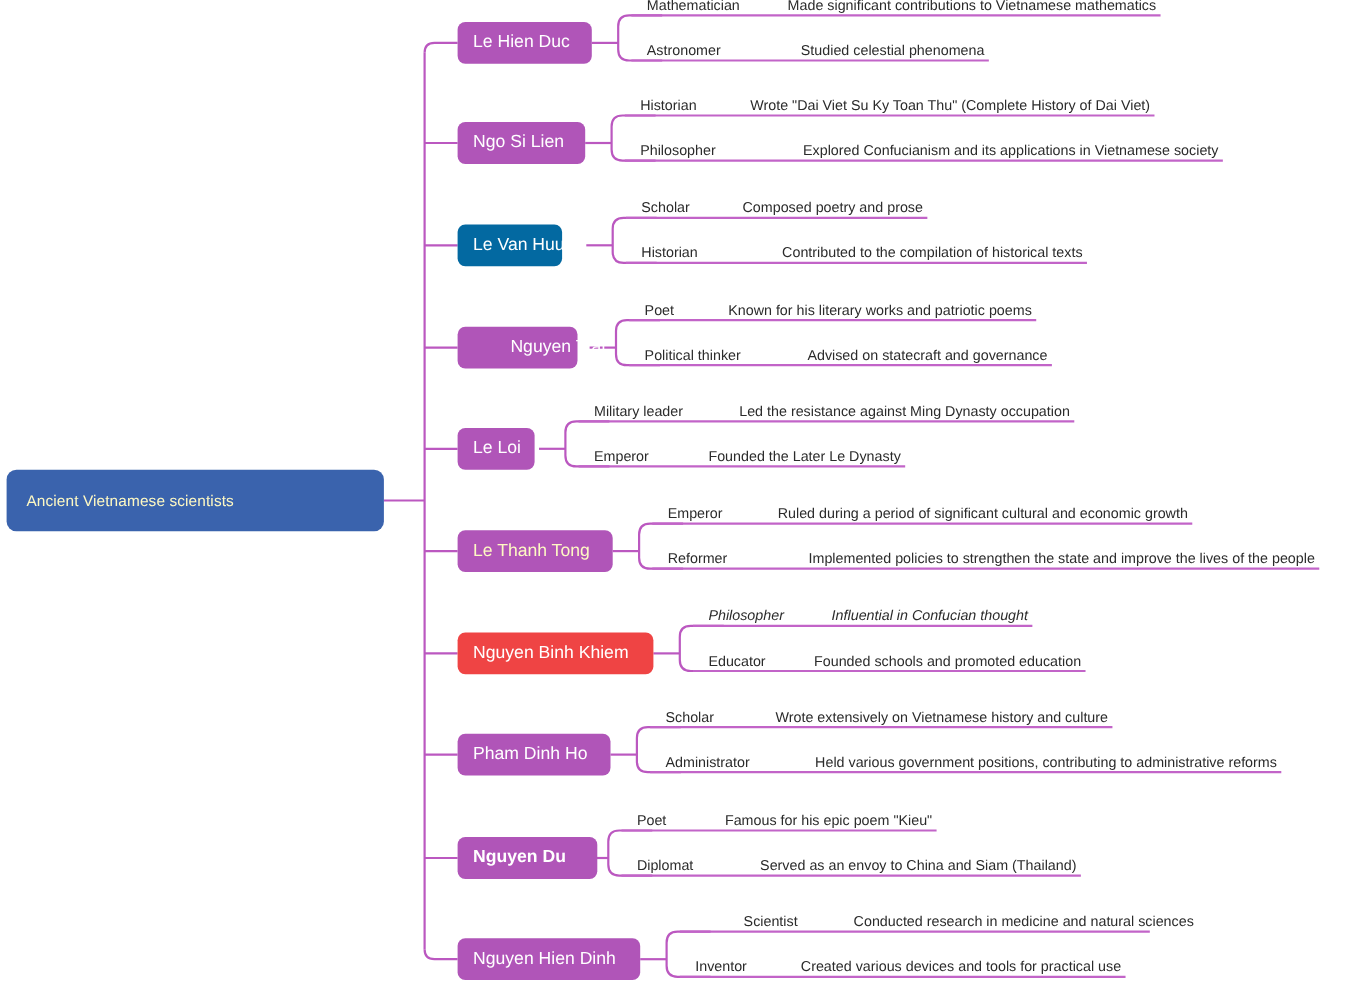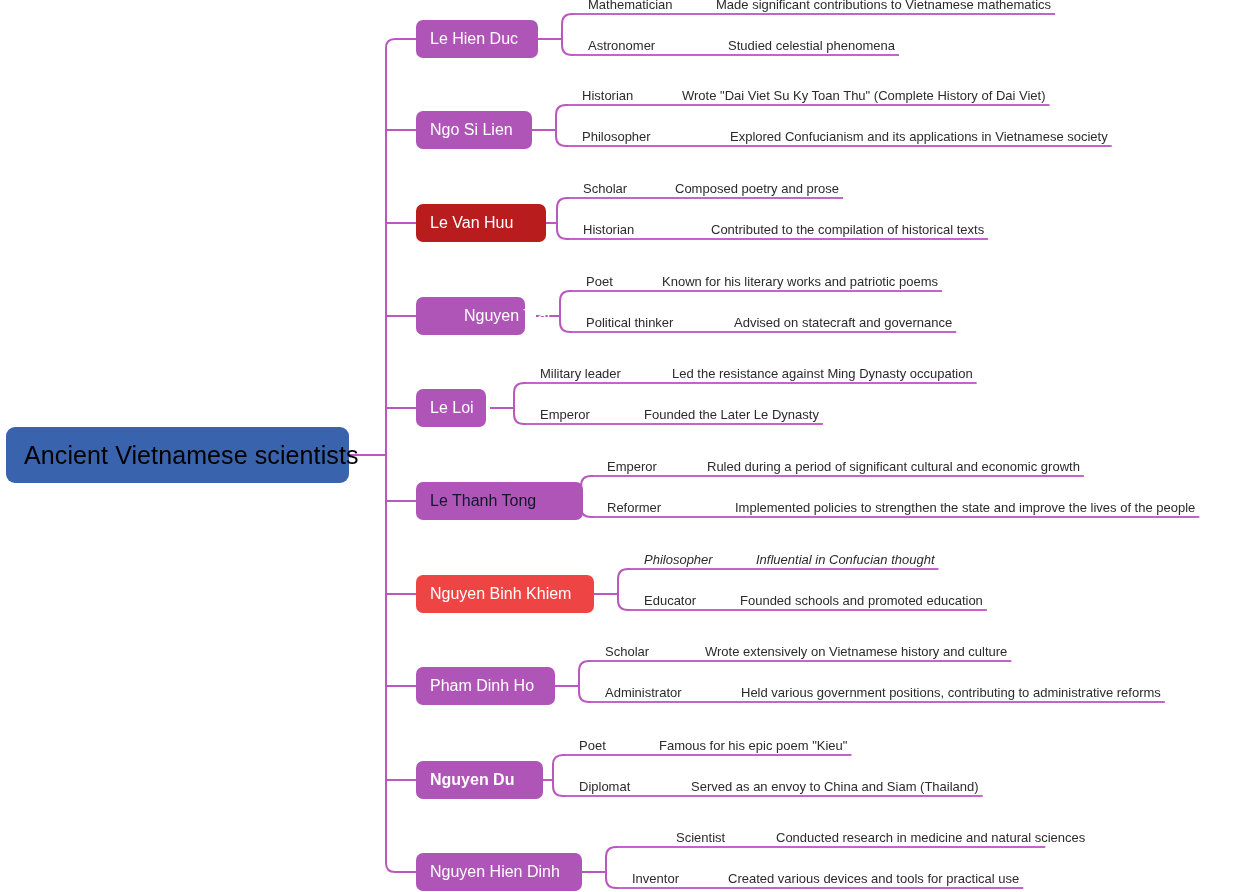--- a/index.html
+++ b/index.html
@@ -11,23 +11,23 @@
     overflow:hidden;
     position:relative;
   }
   #map{position:absolute;left:0;top:0;width:1240px;height:892px;}
 
   
   .root-node{
     position:absolute;
     box-sizing:border-box;
     background:#3a63ad;
-    color:#000000;
+    color:#fef9c3;
     border-radius:9px;
-    font-size:25px;
+    font-size:14px;
     letter-spacing:.1px;
     display:flex;
     align-items:center;
     padding:0 18px;
     white-space:nowrap;
   }
 
   
   .l1-node{
     position:absolute;
@@ -127,36 +127,36 @@
       <div class="l1-node" style="left: 416px; top: 20px; width: 122px; background: rgb(176, 85, 184); color: rgb(255, 255, 255);">
         <span>Le Hien Duc</span>
       </div>
       <div class="l2-row" style="left: 588px; top: -3px; color: rgb(43, 43, 43);"><span class="l2-role" style="min-width: 128px;">Mathematician</span><span class="l2-desc">Made significant contributions to Vietnamese mathematics</span></div>
       <div class="l2-row" style="left: 588px; top: 38px; color: rgb(43, 43, 43);"><span class="l2-role" style="min-width: 140px;">Astronomer</span><span class="l2-desc">Studied celestial phenomena</span></div>
       <div class="l1-node" style="left: 416px; top: 111px; width: 116px; background: rgb(176, 85, 184); color: rgb(255, 255, 255);">
         <span>Ngo Si Lien</span>
       </div>
       <div class="l2-row" style="left: 582px; top: 88px; color: rgb(43, 43, 43);"><span class="l2-role" style="min-width: 100px;">Historian</span><span class="l2-desc">Wrote "Dai Viet Su Ky Toan Thu" (Complete History of Dai Viet)</span></div>
       <div class="l2-row" style="left: 582px; top: 129px; color: rgb(43, 43, 43);"><span class="l2-role" style="min-width: 148px;">Philosopher</span><span class="l2-desc">Explored Confucianism and its applications in Vietnamese society</span></div>
-      <div class="l1-node" style="left: 416px; top: 204px; width: 130px; background: #b91c1c; color: rgb(255, 255, 255);">
+      <div class="l1-node" style="left: 416px; top: 204px; width: 95px; background: #0369a1; color: rgb(255, 255, 255);">
         <span>Le Van Huu</span>
       </div>
       <div class="l2-row" style="left: 583px; top: 181px; color: rgb(43, 43, 43);"><span class="l2-role" style="min-width: 92px;">Scholar</span><span class="l2-desc">Composed poetry and prose</span></div>
       <div class="l2-row" style="left: 583px; top: 222px; color: rgb(43, 43, 43);"><span class="l2-role" style="min-width: 128px;">Historian</span><span class="l2-desc">Contributed to the compilation of historical texts</span></div>
       <div class="l1-node" style="left: 416px; top: 297px; width: 109px; background: rgb(176, 85, 184); color: rgb(255, 255, 255); padding-left: 48px;">
         <span>Nguyen Trai</span>
       </div>
       <div class="l2-row" style="left: 586px; top: 274px; color: rgb(43, 43, 43);"><span class="l2-role" style="min-width: 76px;">Poet</span><span class="l2-desc">Known for his literary works and patriotic poems</span></div>
       <div class="l2-row" style="left: 586px; top: 315px; color: rgb(43, 43, 43);"><span class="l2-role" style="min-width: 148px;">Political thinker</span><span class="l2-desc">Advised on statecraft and governance</span></div>
       <div class="l1-node" style="left: 416px; top: 389px; width: 70px; background: rgb(176, 85, 184); color: rgb(255, 255, 255);">
         <span>Le Loi</span>
       </div>
       <div class="l2-row" style="left: 540px; top: 366px; color: rgb(43, 43, 43);"><span class="l2-role" style="min-width: 132px;">Military leader</span><span class="l2-desc">Led the resistance against Ming Dynasty occupation</span></div>
       <div class="l2-row" style="left: 540px; top: 407px; color: rgb(43, 43, 43);"><span class="l2-role" style="min-width: 104px;">Emperor</span><span class="l2-desc">Founded the Later Le Dynasty</span></div>
-      <div class="l1-node" style="left: 416px; top: 482px; width: 167px; background: rgb(176, 85, 184); color: #0f172a; text-align: center;">
+      <div class="l1-node" style="left: 416px; top: 482px; width: 141px; background: rgb(176, 85, 184); color: #fef9c3; text-align: center;">
         <span>Le Thanh Tong</span>
       </div>
       <div class="l2-row" style="left: 607px; top: 459px; color: rgb(43, 43, 43);"><span class="l2-role" style="min-width: 100px;">Emperor</span><span class="l2-desc">Ruled during a period of significant cultural and economic growth</span></div>
       <div class="l2-row" style="left: 607px; top: 500px; color: rgb(43, 43, 43);"><span class="l2-role" style="min-width: 128px;">Reformer</span><span class="l2-desc">Implemented policies to strengthen the state and improve the lives of the people</span></div>
       <div class="l1-node" style="left: 416px; top: 575px; width: 178px; background: #ef4444; color: rgb(255, 255, 255);">
         <span>Nguyen Binh Khiem</span>
       </div>
       <div class="l2-row" style="left: 644px; top: 552px; color: rgb(43, 43, 43); font-style: italic;"><span class="l2-role" style="min-width: 112px;">Philosopher</span><span class="l2-desc">Influential in Confucian thought</span></div>
       <div class="l2-row" style="left: 644px; top: 593px; color: rgb(43, 43, 43);"><span class="l2-role" style="min-width: 96px;">Educator</span><span class="l2-desc">Founded schools and promoted education</span></div>
       <div class="l1-node" style="left: 416px; top: 667px; width: 139px; background: rgb(176, 85, 184); color: rgb(255, 255, 255);">

